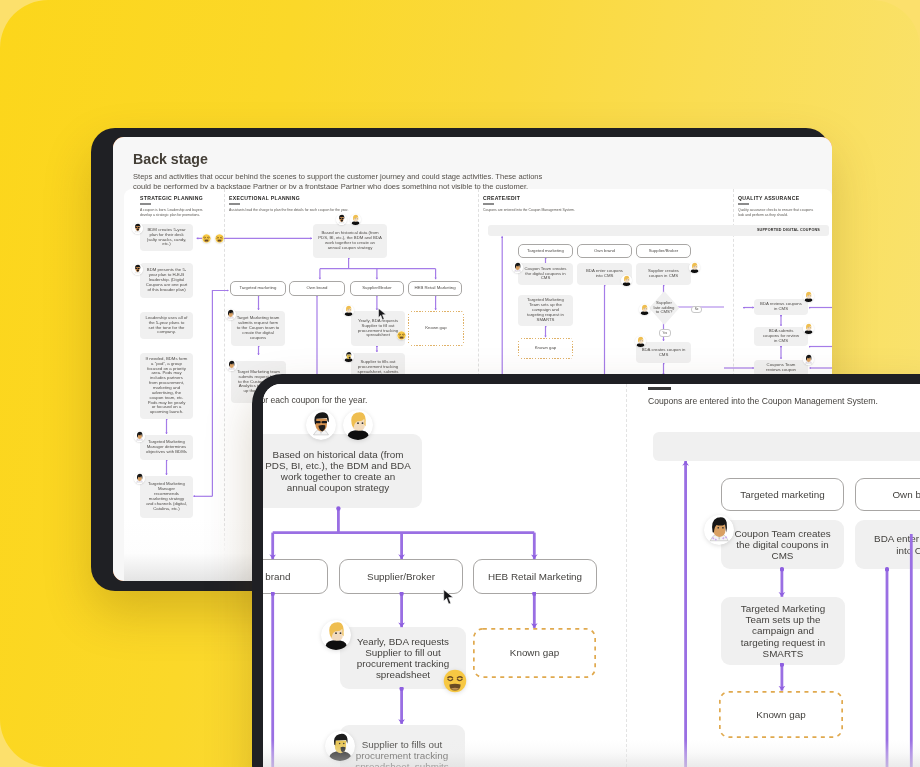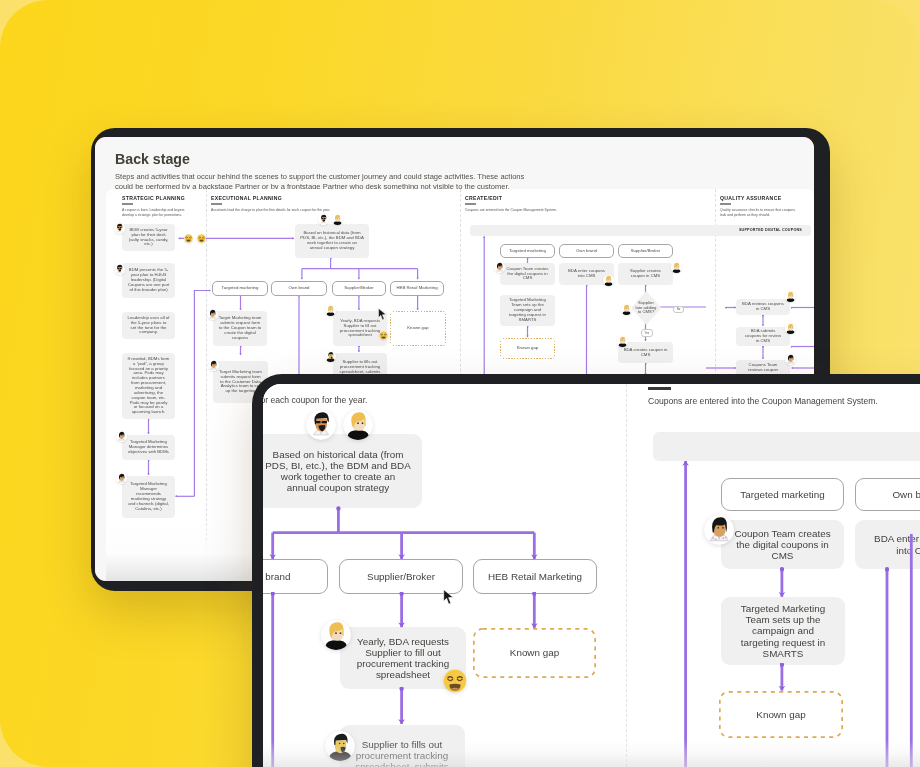--- a/index.html
+++ b/index.html
@@ -9,21 +9,21 @@
   .yellow-bg{position:absolute;left:0;top:0;width:920px;height:767px;border-radius:48px;
     background:linear-gradient(100deg,#FCD61B 0%,#FBD829 28%,#FAD93D 50%,#FADD52 68%,#F9E373 100%);}
 
   
   .frame{position:absolute;background:#1F2024;border-radius:24px;
      box-shadow:0 22px 48px rgba(90,60,0,.22);}
   .screen{position:absolute;overflow:hidden;background:#fff;}
 
   
   #frame-bg{left:91px;top:128px;width:739px;height:463px;z-index:1;}
-  #screen-bg{left:4px;top:9px;width:719px;height:444px;border-radius:11px;background:#f97316;}
+  #screen-bg{left:22px;top:9px;width:719px;height:444px;border-radius:11px;background:#f97316;}
 
   
   #frame-fg{left:252px;top:374px;width:700px;height:420px;border-radius:30px;z-index:2;}
   #screen-fg{left:11px;top:10px;width:678px;height:400px;border-radius:18px;background:#fff;}
   .dots{background-image:radial-gradient(#E2E2E2 1px, transparent 1px);
         background-size:12px 12px;background-position:2px 2px;}
   svg.wires{position:absolute;left:0;top:0;overflow:visible;}
 
   .cursor{position:absolute;width:13px;height:20px;z-index:9;}
 
@@ -241,21 +241,21 @@
 
 <div id="stage">
   <div class="yellow-bg"></div>
 
   <div class="frame" id="frame-bg">
     <div class="screen" id="screen-bg">
       <div class="bgpage dots">
         <h1 class="bg-title">Back stage</h1>
         <p class="bg-sub">
           <span>Steps and activities that occur behind the scenes to support the customer journey and could stage activities. These actions</span><br>
-          <span>could be performed by a backstage Partner or by a frontstage Partner who desk something not visible to the customer.</span>
+          <span>could be performed by a backstage Partner or by a frontstage Partner who does something not visible to the customer.</span>
         </p>
         <div class="bg-card">
 
           <div class="bcol" id="bcol1">
             <div class="bcol-h">STRATEGIC PLANNING</div>
             <div class="bcol-rule"></div>
             <div class="bcol-d">A coupon is born. Leadership and buyers develop a strategic plan for promotions.</div>
           </div>
           <div class="bcol" id="bcol2">
             <div class="bcol-h">EXECUTIONAL PLANNING</div>

